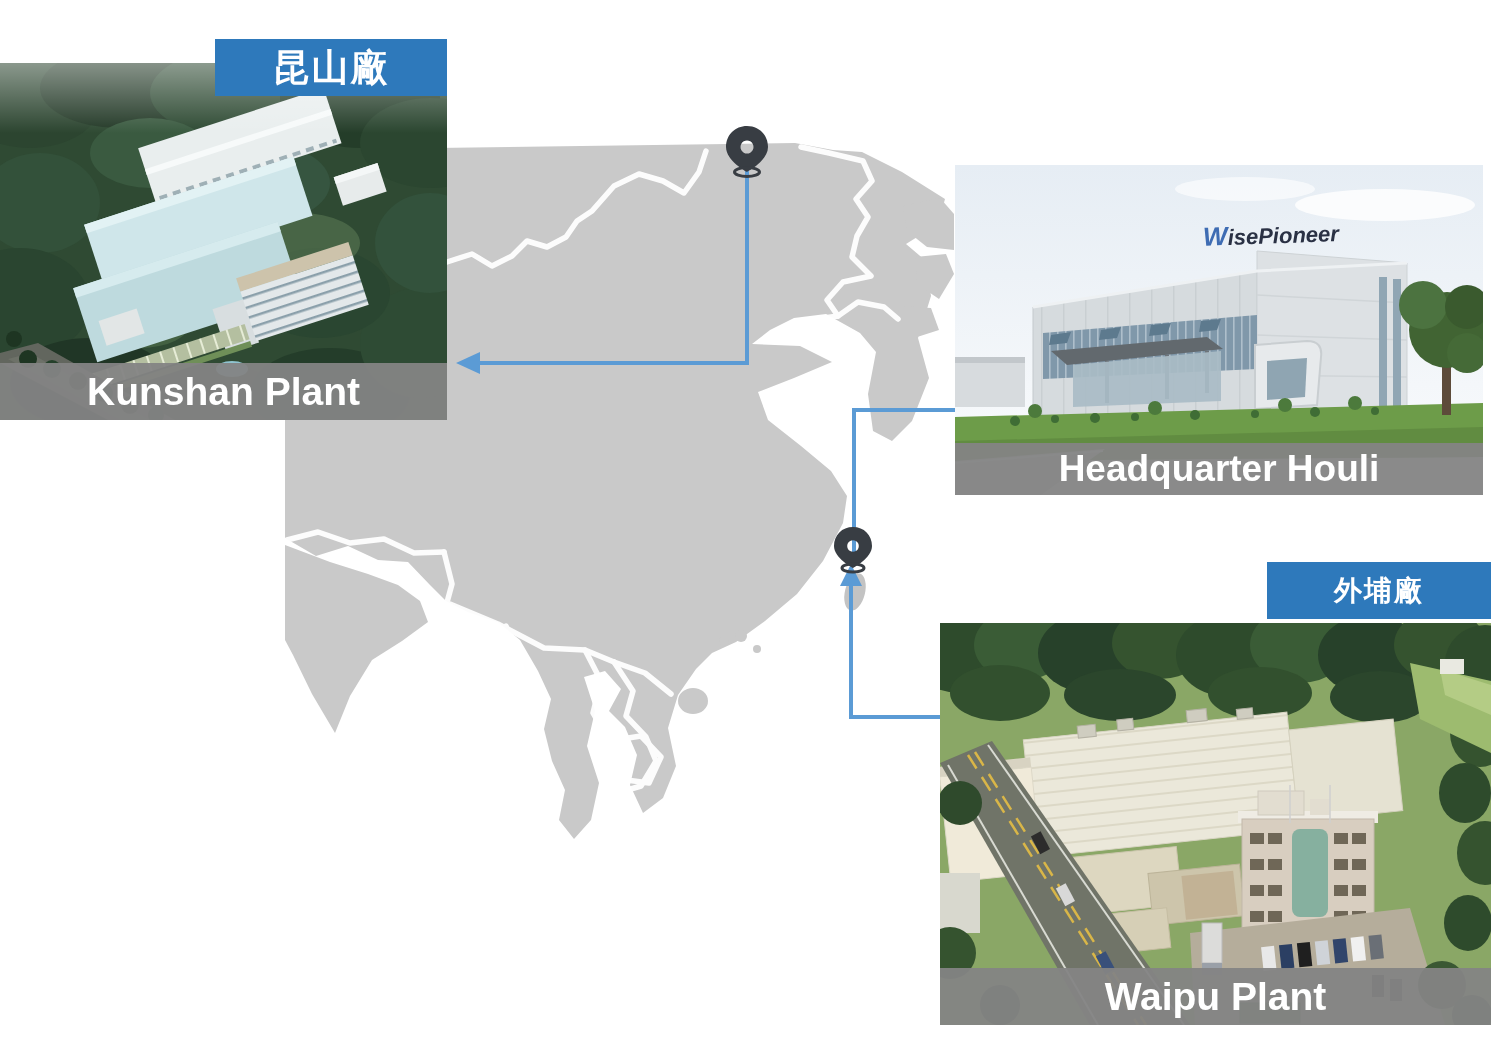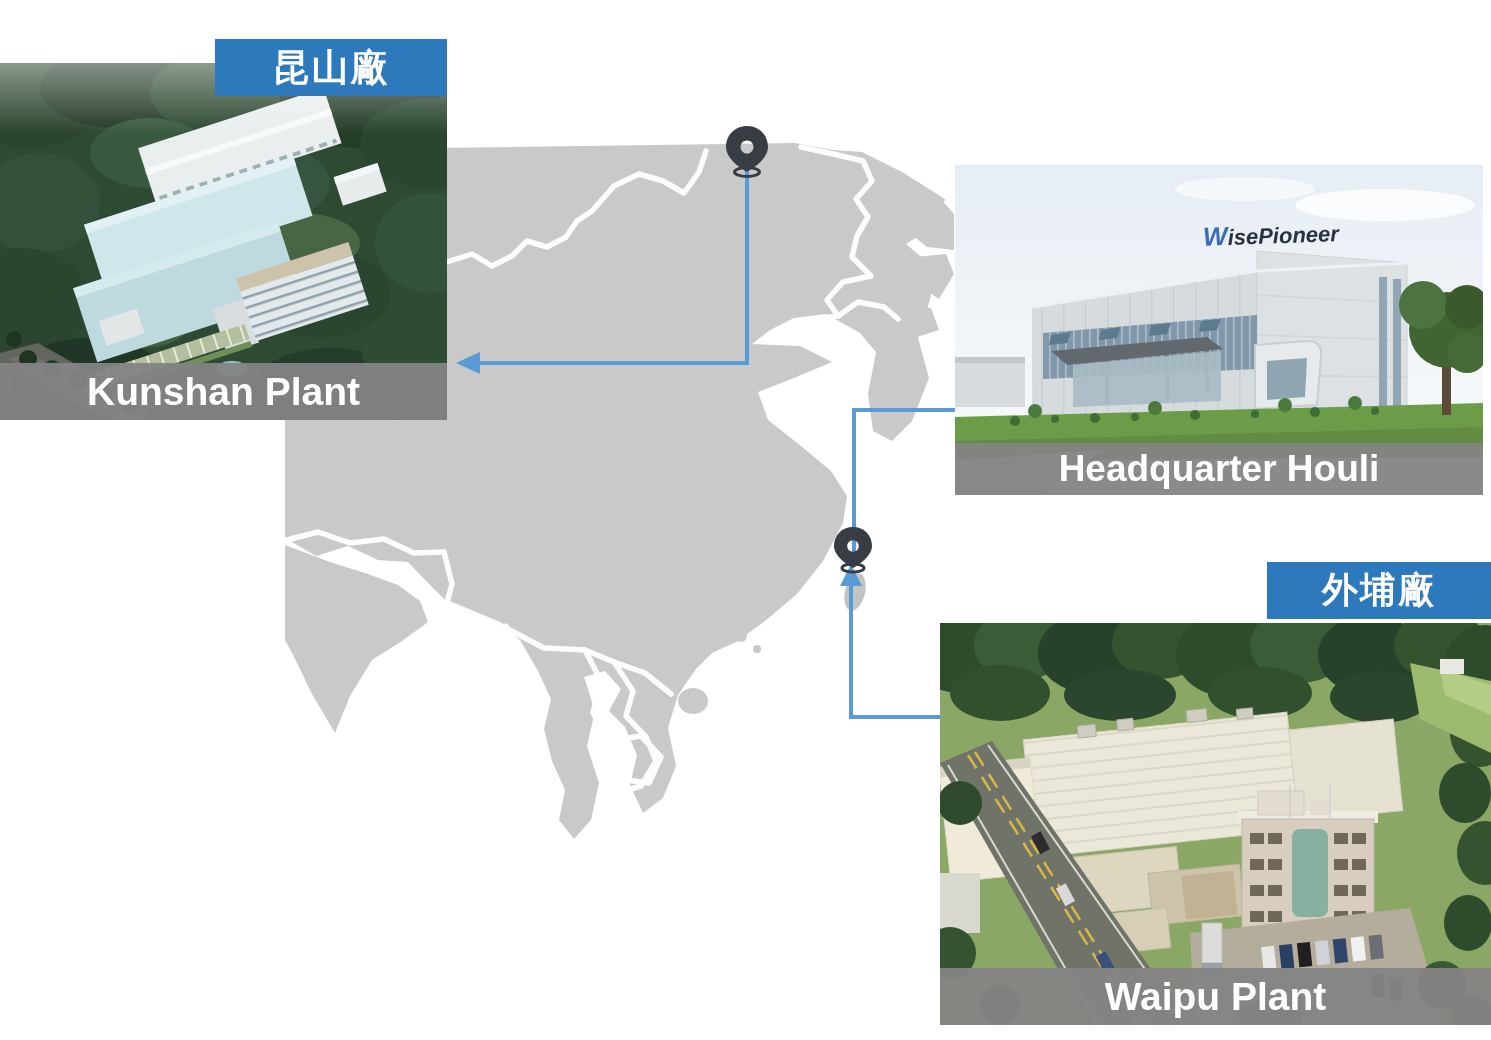--- a/index.html
+++ b/index.html
@@ -350,15 +350,15 @@
         </g>
         <rect x="432" y="352" width="12" height="22" fill="#2a2a2a"></rect>
         <rect x="450" y="356" width="12" height="22" fill="#444444"></rect>
         <rect x="300" y="380" width="60" height="20" fill="#4c7a46" stroke="#3c6238"></rect>
       </g>
       <circle cx="502" cy="362" r="24" fill="#3a5833"></circle>
         <circle cx="532" cy="392" r="20" fill="#2f4a2c"></circle>
     </svg>
     <div class="caption">Waipu Plant</div>
   </div>
-  <div class="site-label" style="left:1267px;top:562px;width:224px;height:57px;font-size:36px;">外埔廠</div>
+  <div class="site-label" style="left:1267px;top:562px;width:224px;height:57px;font-size:28px;">外埔廠</div>
 
 </div>
 
 </body></html>

